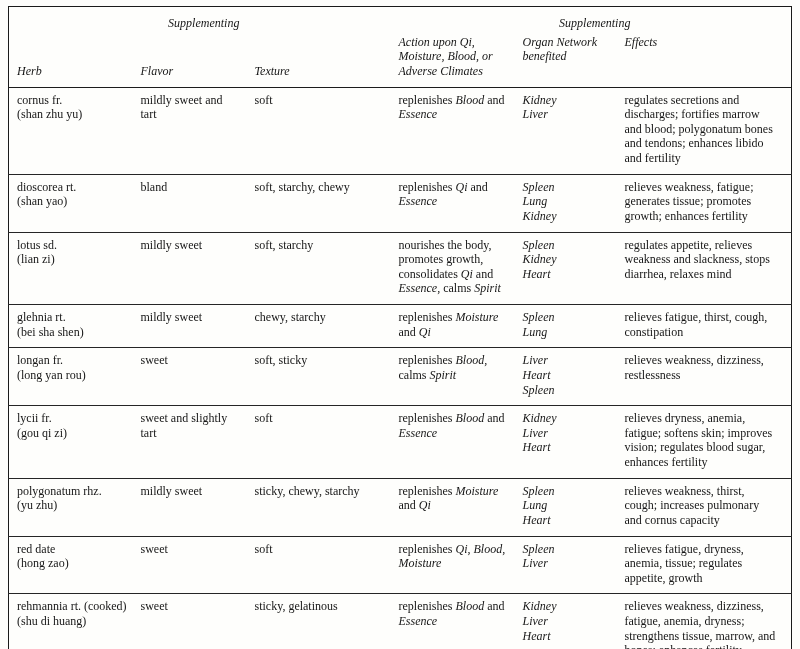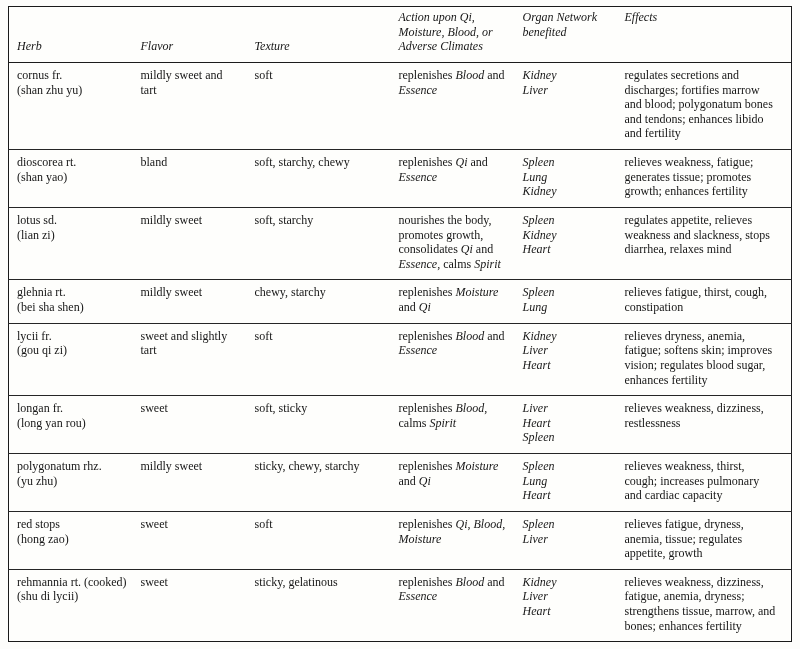--- a/index.html
+++ b/index.html
@@ -64,20 +64,24 @@
   <table class="herb-table">
     <colgroup>
       <col class="c-herb">
         <col class="c-flavor">
         <col class="c-texture">
       <col class="c-action">
         <col class="c-organ">
         <col class="c-effects">
     </colgroup>
     <thead>
+      <tr class="group-row">
+        <th colspan="3">Supplementing</th>
+        <th colspan="3">Supplementing</th>
+      </tr>
       <tr class="col-row">
         <th class="bottom">Herb</th>
         <th class="bottom">Flavor</th>
         <th class="bottom">Texture</th>
         <th class="top">Action upon Qi, Moisture, Blood, or Adverse Climates</th>
         <th class="top">Organ Network benefited</th>
         <th class="top">Effects</th>
       </tr>
     </thead>
     <tbody>
@@ -138,85 +142,85 @@
     <td class="action-cell">replenishes <i>Moisture</i> and <i>Qi</i></td>
     <td class="organ-cell">
             <div class="organ">Spleen</div>
             <div class="organ">Lung</div>
           </td>
     <td class="effects-cell">relieves fatigue, thirst, cough, constipation</td>
   </tr>
 
   <tr class="herb-row">
     <td class="herb-cell">
+      <div class="herb-name">longan fr.</div>
+      <div class="herb-pinyin">(long yan rou)</div>
+    </td>
+    <td class="flavor-cell">sweet</td>
+    <td class="texture-cell">soft, sticky</td>
+    <td class="action-cell">replenishes <i>Blood</i>, calms <i>Spirit</i></td>
+    <td class="organ-cell">
+            <div class="organ">Liver</div>
+            <div class="organ">Heart</div>
+            <div class="organ">Spleen</div>
+          </td>
+    <td class="effects-cell">relieves weakness, dizziness, restlessness</td>
+  </tr>
+
+  <tr class="herb-row">
+    <td class="herb-cell">
       <div class="herb-name">lycii fr.</div>
       <div class="herb-pinyin">(gou qi zi)</div>
     </td>
     <td class="flavor-cell">sweet and slightly tart</td>
     <td class="texture-cell">soft</td>
     <td class="action-cell">replenishes <i>Blood</i> and <i>Essence</i></td>
     <td class="organ-cell">
             <div class="organ">Kidney</div>
             <div class="organ">Liver</div>
             <div class="organ">Heart</div>
           </td>
     <td class="effects-cell">relieves dryness, anemia, fatigue; softens skin; improves vision; regulates blood sugar, enhances fertility</td>
   </tr>
 
   <tr class="herb-row">
     <td class="herb-cell">
-      <div class="herb-name">longan fr.</div>
-      <div class="herb-pinyin">(long yan rou)</div>
-    </td>
-    <td class="flavor-cell">sweet</td>
-    <td class="texture-cell">soft, sticky</td>
-    <td class="action-cell">replenishes <i>Blood</i>, calms <i>Spirit</i></td>
-    <td class="organ-cell">
-            <div class="organ">Liver</div>
-            <div class="organ">Heart</div>
-            <div class="organ">Spleen</div>
-          </td>
-    <td class="effects-cell">relieves weakness, dizziness, restlessness</td>
-  </tr>
-
-  <tr class="herb-row">
-    <td class="herb-cell">
       <div class="herb-name">polygonatum rhz.</div>
       <div class="herb-pinyin">(yu zhu)</div>
     </td>
     <td class="flavor-cell">mildly sweet</td>
     <td class="texture-cell">sticky, chewy, starchy</td>
     <td class="action-cell">replenishes <i>Moisture</i> and <i>Qi</i></td>
     <td class="organ-cell">
             <div class="organ">Spleen</div>
             <div class="organ">Lung</div>
             <div class="organ">Heart</div>
           </td>
-    <td class="effects-cell">relieves weakness, thirst, cough; increases pulmonary and cardiac capacity</td>
-  </tr>
-
-  <tr class="herb-row">
-    <td class="herb-cell">
-      <div class="herb-name">red stops</div>
+    <td class="effects-cell">relieves weakness, thirst, cough; increases pulmonary and cornus capacity</td>
+  </tr>
+
+  <tr class="herb-row">
+    <td class="herb-cell">
+      <div class="herb-name">red date</div>
       <div class="herb-pinyin">(hong zao)</div>
     </td>
     <td class="flavor-cell">sweet</td>
     <td class="texture-cell">soft</td>
     <td class="action-cell">replenishes <i>Qi</i>, <i>Blood</i>, <i>Moisture</i></td>
     <td class="organ-cell">
             <div class="organ">Spleen</div>
             <div class="organ">Liver</div>
           </td>
     <td class="effects-cell">relieves fatigue, dryness, anemia, tissue; regulates appetite, growth</td>
   </tr>
 
   <tr class="herb-row">
     <td class="herb-cell">
       <div class="herb-name">rehmannia rt. (cooked)</div>
-      <div class="herb-pinyin">(shu di lycii)</div>
+      <div class="herb-pinyin">(shu di huang)</div>
     </td>
     <td class="flavor-cell">sweet</td>
     <td class="texture-cell">sticky, gelatinous</td>
     <td class="action-cell">replenishes <i>Blood</i> and <i>Essence</i></td>
     <td class="organ-cell">
             <div class="organ">Kidney</div>
             <div class="organ">Liver</div>
             <div class="organ">Heart</div>
           </td>
     <td class="effects-cell">relieves weakness, dizziness, fatigue, anemia, dryness; strengthens tissue, marrow, and bones; enhances fertility</td>

